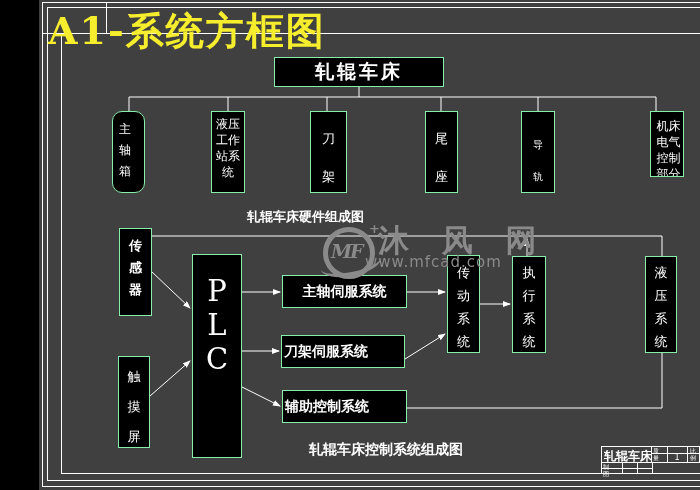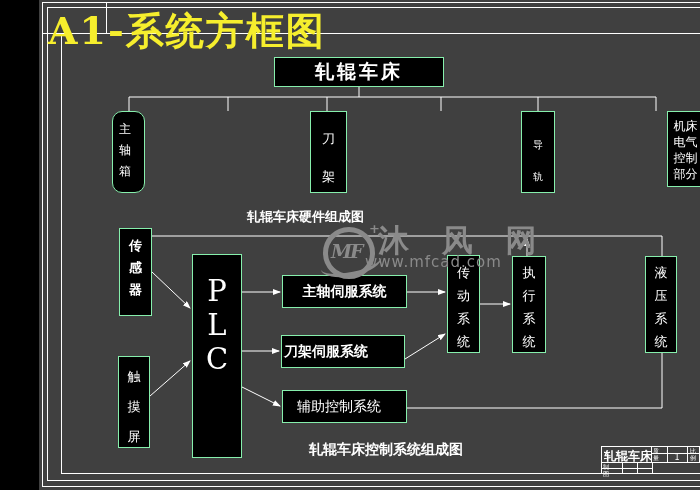--- a/index.html
+++ b/index.html
@@ -76,45 +76,47 @@
 
     <polyline points="368,408 623,408 623,353" fill="none" stroke="#fff" stroke-width="1"></polyline>
   </svg>
 
   <div class="box hcenter" style="left:235px;top:57px;width:170px;height:30px;font-size:19px;font-weight:bold;letter-spacing:3px;">
     <span>轧辊车床</span>
   </div>
 
   <div class="box vtext" style="left:73px;top:111px;width:33px;height:82px;font-size:12px;line-height:21px;padding:7px 9px 0 6px;text-align:left;border-radius:10px;"><span style="word-break:break-all;">主轴箱</span></div>
 
+  <div class="box vtext" style="left:172px;top:111px;width:34px;height:82px;font-size:12px;line-height:16px;padding:4px 3px 0 3px;"><span>液压工作站系统</span></div>
 
   <div class="box vtext" style="left:271px;top:111px;width:37px;height:82px;font-size:13px;line-height:38px;padding-top:8px;"><span style="word-break:break-all;display:inline-block;width:14px;">刀架</span></div>
 
+  <div class="box vtext" style="left:386px;top:111px;width:33px;height:82px;font-size:13px;line-height:38px;padding-top:8px;"><span style="word-break:break-all;display:inline-block;width:14px;">尾座</span></div>
 
   <div class="box vtext" style="left:482px;top:111px;width:34px;height:82px;font-size:10px;line-height:32px;padding-top:17px;"><span style="word-break:break-all;display:inline-block;width:13px;">导轨</span></div>
 
-  <div class="box vtext" style="left:628px;top:111px;width:34px;height:76px;font-size:12px;line-height:16px;padding:6px 0 0 3px;"><span>机床电气控制部分</span></div>
+  <div class="box vtext" style="left:611px;top:111px;width:34px;height:66px;font-size:12px;line-height:16px;padding:6px 0 0 3px;"><span>机床电气控制部分</span></div>
 
   <div class="caption" style="left:208px;top:208px;">轧辊车床硬件组成图</div>
 
   <div class="box vtext" style="left:80px;top:228px;width:33px;height:88px;font-size:13px;line-height:22px;padding-top:6px;font-weight:bold;"><span style="word-break:break-all;display:inline-block;width:14px;">传感器</span></div>
 
   <div class="box vtext" style="left:79px;top:356px;width:32px;height:92px;font-size:13px;line-height:30px;padding-top:5px;"><span style="word-break:break-all;display:inline-block;width:14px;">触摸屏</span></div>
 
   <div class="box vtext" style="left:153px;top:254px;width:50px;height:204px;font-family:'DejaVu Serif','Liberation Serif',serif;font-size:29px;line-height:34px;padding-top:19px;"><span style="word-break:break-all;display:inline-block;width:22px;">PLC</span></div>
 
   <div class="box hcenter" style="left:243px;top:275px;width:125px;height:33px;font-size:14px;font-weight:bold;">
     <span>主轴伺服系统</span>
   </div>
 
   <div class="box hcenter" style="left:242px;top:335px;width:124px;height:33px;font-size:14px;font-weight:bold;justify-content:flex-start;padding-left:2px;">
     <span>刀架伺服系统</span>
   </div>
 
-  <div class="box hcenter" style="left:243px;top:390px;width:125px;height:33px;font-size:14px;font-weight:normal;justify-content:flex-start;padding-left:14px;">
+  <div class="box hcenter" style="left:243px;top:390px;width:125px;height:33px;font-size:14px;font-weight:bold;justify-content:flex-start;padding-left:2px;">
     <span>辅助控制系统</span>
   </div>
 
   <div class="box vtext" style="left:408px;top:255px;width:33px;height:98px;font-size:13px;line-height:23px;padding-top:5px;"><span style="word-break:break-all;display:inline-block;width:14px;">传动系统</span></div>
 
   <div class="box vtext" style="left:473px;top:256px;width:34px;height:97px;font-size:13px;line-height:23px;padding-top:4px;"><span style="word-break:break-all;display:inline-block;width:14px;">执行系统</span></div>
 
   <div class="box vtext" style="left:606px;top:256px;width:32px;height:97px;font-size:13px;line-height:23px;padding-top:4px;"><span style="word-break:break-all;display:inline-block;width:14px;">液压系统</span></div>
 
   <div class="caption" style="left:270px;top:441px;font-size:14px;">轧辊车床控制系统组成图</div>

